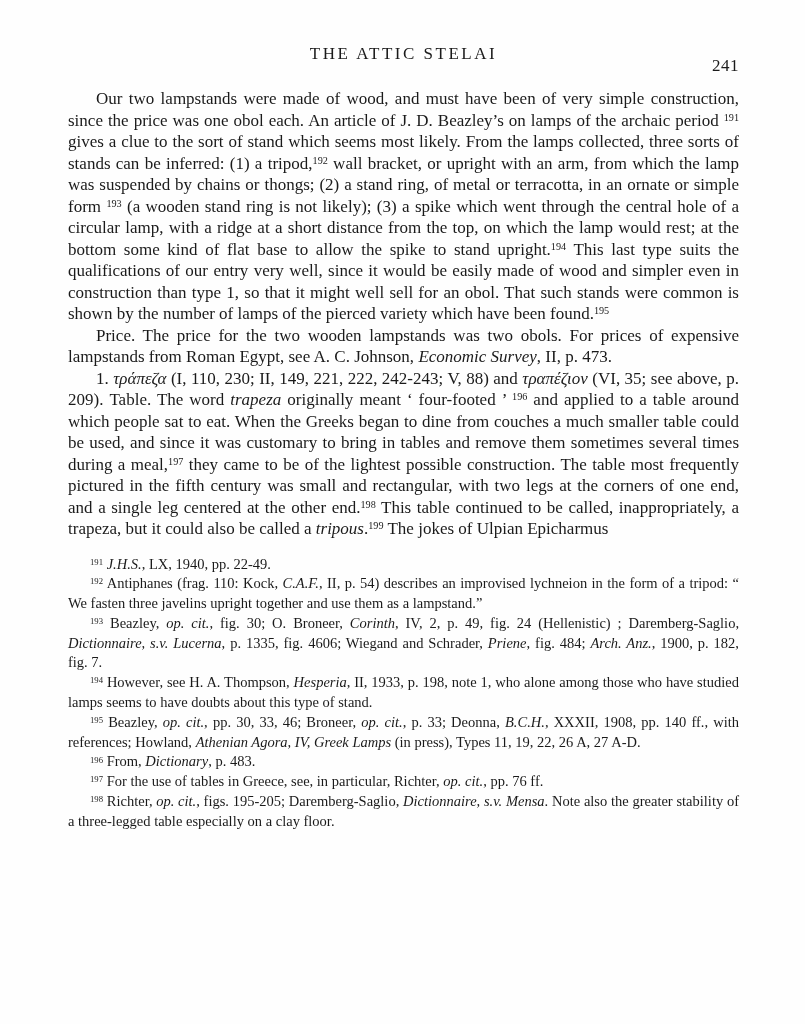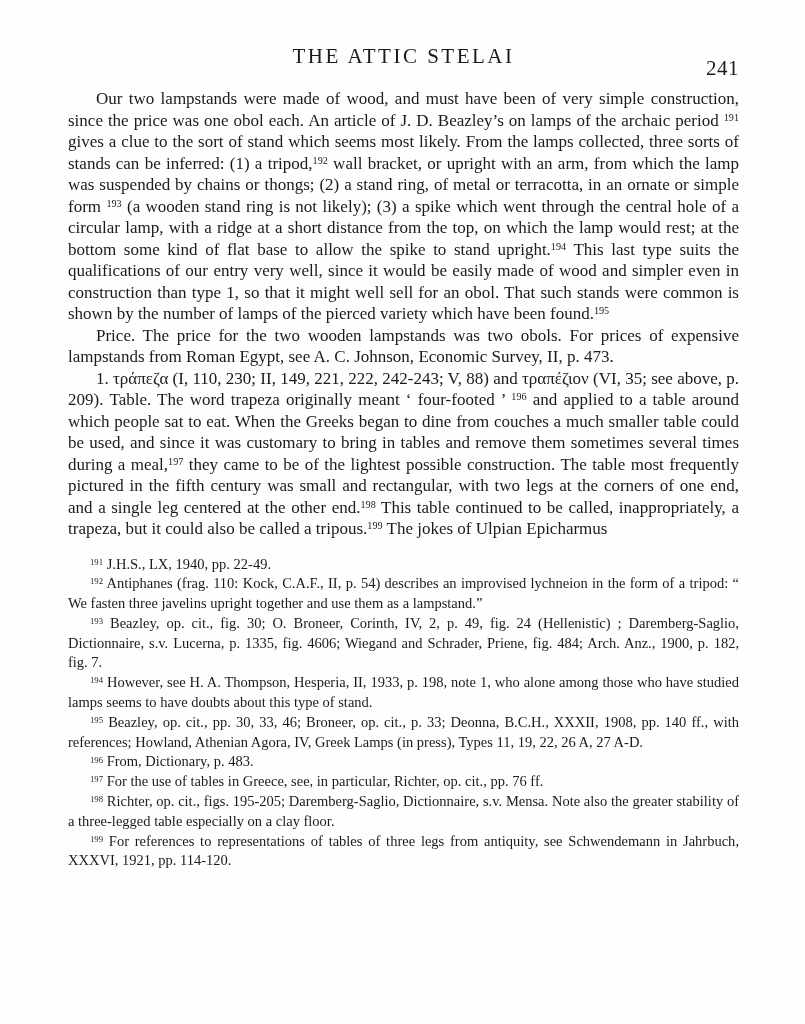--- a/index.html
+++ b/index.html
@@ -14,21 +14,21 @@
     height: 1024px;
     box-sizing: border-box;
     background: #fefefe;
     color: #1a1a1a;
     font-family: "Liberation Serif", serif;
     padding: 44px 66px 0 68px;
   }
   .running-head {
     position: relative;
     height: 20px;
-    font-size: 21px;
+    font-size: 17px;
   }
   .running-title {
     display: block;
     text-align: center;
     letter-spacing: 2.5px;
   }
   .page-number {
     position: absolute;
     right: 0;
     top: 12px;
@@ -62,20 +62,21 @@
     text-indent: 22px;
   }
   sup {
     font-size: 60%;
     line-height: 0;
     position: relative;
     vertical-align: baseline;
     top: -0.45em;
   }
   .it {
+    font-style: italic;
   }
 </style>
 </head>
 <body>
 
 <div class="page">
   <div class="running-head">
     <span class="running-title">THE ATTIC STELAI</span>
     <span class="page-number">241</span>
   </div>
@@ -86,15 +87,14 @@
     </div>
   <div class="footnotes">
       <p class="footnote"><sup>191</sup> <span class="it">J.H.S.</span><span>, LX, 1940, pp. 22-49.</span></p>
       <p class="footnote"><sup>192</sup> <span>Antiphanes (frag. 110: Kock, </span><span class="it">C.A.F.</span><span>, II, p. 54) describes an improvised lychneion in the form of a tripod: “ We fasten three javelins upright together and use them as a lampstand.”</span></p>
       <p class="footnote"><sup>193</sup> <span>Beazley, </span><span class="it">op. cit.</span><span>, fig. 30; O. Broneer, </span><span class="it">Corinth</span><span>, IV, 2, p. 49, fig. 24 (Hellenistic) ; Daremberg-Saglio, </span><span class="it">Dictionnaire, s.v. Lucerna</span><span>, p. 1335, fig. 4606; Wiegand and Schrader, </span><span class="it">Priene</span><span>, fig. 484; </span><span class="it">Arch. Anz.</span><span>, 1900, p. 182, fig. 7.</span></p>
       <p class="footnote"><sup>194</sup> <span>However, see H. A. Thompson, </span><span class="it">Hesperia</span><span>, II, 1933, p. 198, note 1, who alone among those who have studied lamps seems to have doubts about this type of stand.</span></p>
       <p class="footnote"><sup>195</sup> <span>Beazley, </span><span class="it">op. cit.</span><span>, pp. 30, 33, 46; Broneer, </span><span class="it">op. cit.</span><span>, p. 33; Deonna, </span><span class="it">B.C.H.</span><span>, XXXII, 1908, pp. 140 ff., with references; Howland, </span><span class="it">Athenian Agora, IV, Greek Lamps</span><span> (in press), Types 11, 19, 22, 26 A, 27 A-D.</span></p>
       <p class="footnote"><sup>196</sup> <span>From, </span><span class="it">Dictionary</span><span>, p. 483.</span></p>
       <p class="footnote"><sup>197</sup> <span>For the use of tables in Greece, see, in particular, Richter, </span><span class="it">op. cit.</span><span>, pp. 76 ff.</span></p>
       <p class="footnote"><sup>198</sup> <span>Richter, </span><span class="it">op. cit.</span><span>, figs. 195-205; Daremberg-Saglio, </span><span class="it">Dictionnaire, s.v. Mensa</span><span>.  Note also the greater stability of a three-legged table especially on a clay floor.</span></p>
-      <p class="footnote"><sup>199</sup> <span>For references to representations of tables of three legs from antiquity, see Schwendemann in </span><span class="it">Jahrbuch</span><span>, XXXVI, 1921, pp. 114-120.</span></p>
     </div>
 </div>
 
 </body></html>

